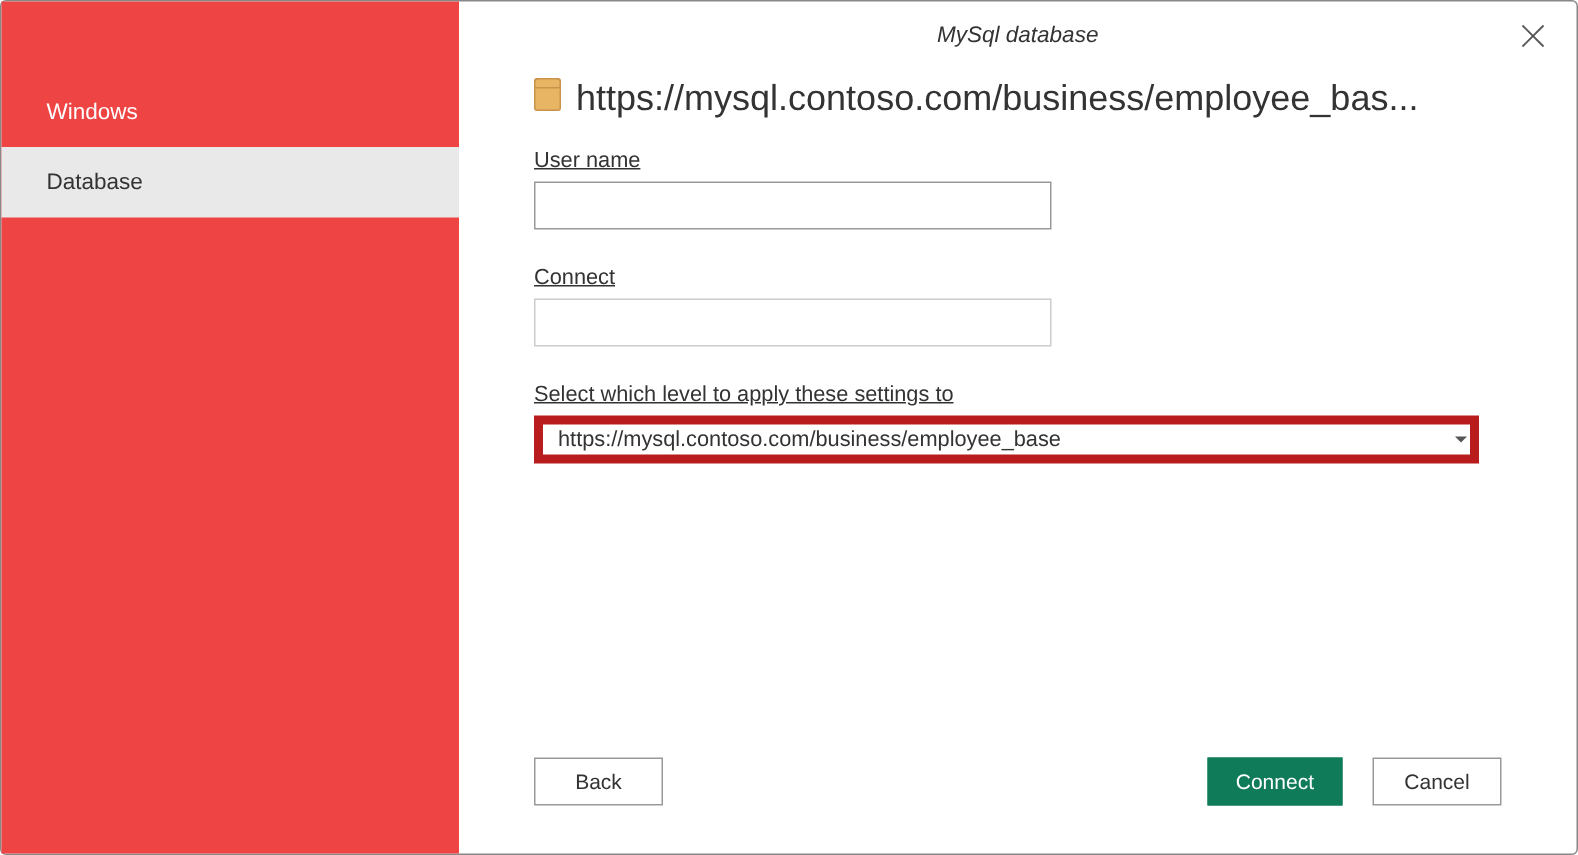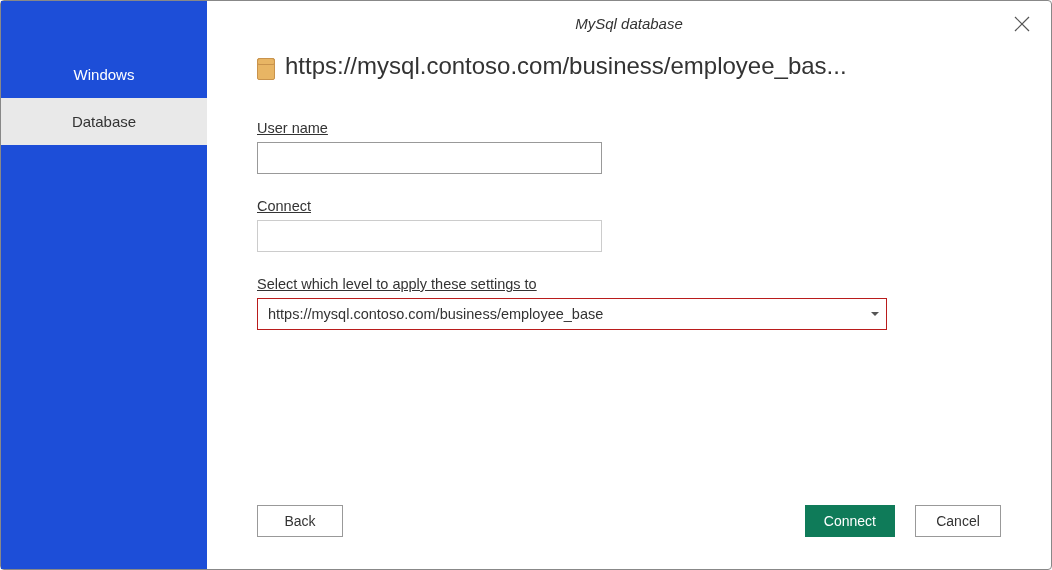--- a/index.html
+++ b/index.html
@@ -9,27 +9,26 @@
       width: 1052px;
       height: 570px;
       border: 1px solid #888;
       border-radius: 4px;
       display: flex;
       position: relative;
       background: #fff;
     }
 
     .sidebar {
-      width: 206px;
+      width: 305px;
       height: 100%;
-      background: #1d4ed8;
+      background: #ef4444;
       color: #fff;
       padding-top: 50px;
       flex-shrink: 0;
-      text-align: center;
     }
     .sidebar-item {
       padding: 15px 30px;
       font-size: 15px;
       cursor: pointer;
     }
     .sidebar-item.selected {
       background: #e9e9e9;
       color: #333;
     }
@@ -59,23 +58,23 @@
     .close-btn svg { width: 18px; height: 18px; stroke: #555; stroke-width: 1.2; }
 
     .content {
       padding: 10px 50px 0 50px;
       flex: 1;
       overflow: hidden;
     }
 
     .url-row {
       display: flex;
-      align-items: flex-end;
+      align-items: flex-start;
       gap: 10px;
-      margin-bottom: 40px;
+      margin-bottom: 19px;
       white-space: nowrap;
       overflow: hidden;
     }
     .db-icon {
       width: 18px; height: 22px;
       background: #e8b564;
       border: 1px solid #c9934c;
       border-radius: 2px;
       flex-shrink: 0;
       position: relative;
@@ -117,21 +116,21 @@
     }
     .password-input { border: 1px solid #ccc; }
 
     .select-wrap {
       position: relative;
       width: 630px;
     }
     .select-box {
       width: 100%;
       height: 32px;
-      border: 1px solid #b91c1c;
+      border: 6px solid #b91c1c;
       padding: 4px 28px 4px 10px;
       font-size: 14.5px;
       color: #333;
       background: #fff;
       cursor: pointer;
       display: flex;
       align-items: center;
     }
     .select-caret {
       position: absolute;

